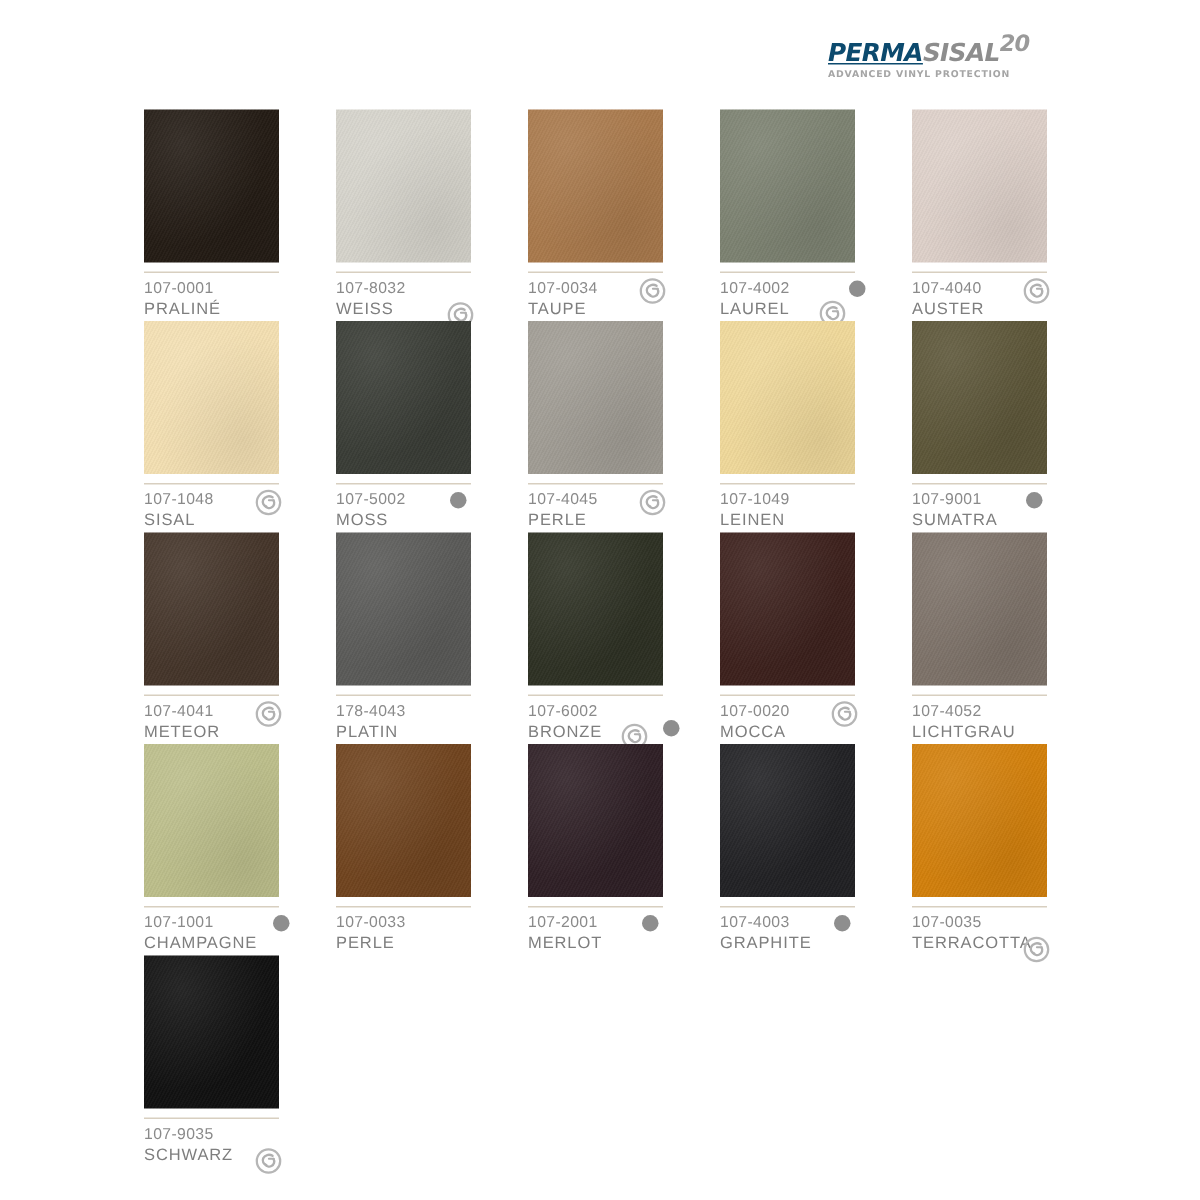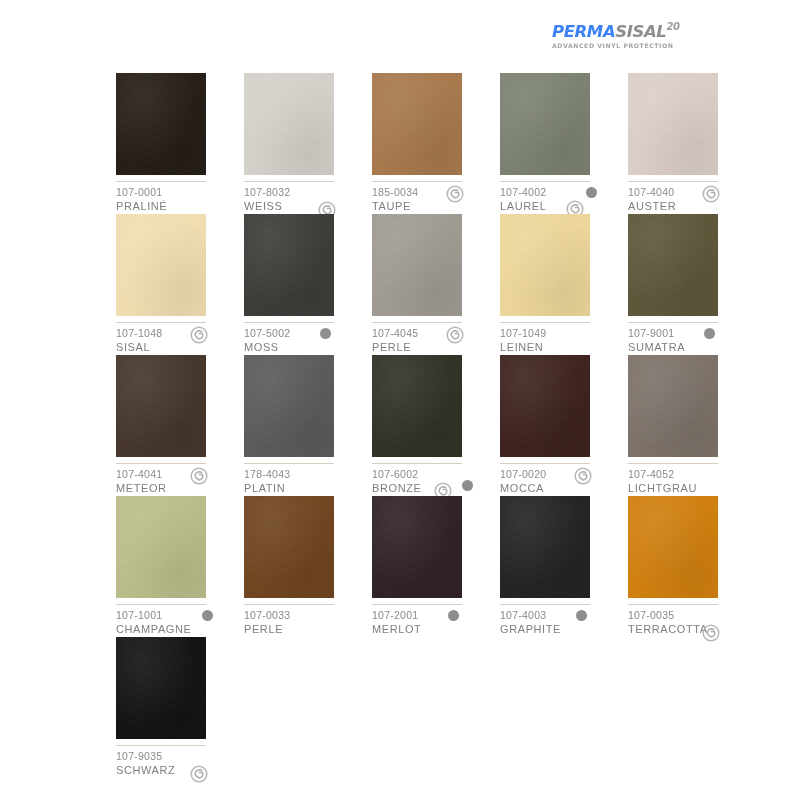--- a/index.html
+++ b/index.html
@@ -33,24 +33,24 @@
   .brand-wordmark {
     font-family: "DejaVu Sans", sans-serif;
     font-size: 16.5px;
     font-weight: bold;
     font-style: italic;
     letter-spacing: -0.4px;
     line-height: 1;
     white-space: nowrap;
     color: #a9a9a9;
   }
-  .brand-perma { color: #3b82f6; }
+  .brand-perma { color: #0c4a6e; text-decoration: underline; }
   .brand-blok  { color: #8d8d8d; }
   .brand-sup {
-    font-size: 10px;
+    font-size: 15px;
     vertical-align: super;
     color: #9a9a9a;
     letter-spacing: -0.5px;
   }
   .brand-tagline {
     margin-top: 2px;
     font-family: "DejaVu Sans", sans-serif;
     font-size: 6.2px;
     font-weight: bold;
     letter-spacing: 0.55px;
@@ -68,21 +68,20 @@
     grid-template-columns: repeat(5, 128px);
     grid-auto-rows: 141px;
     column-gap: 0px;
     row-gap: 0px;
   }
 
   .cell {
     position: relative;
     width: 128px;
     height: 141px;
-    margin-left: 20px;
   }
 
   .chip {
     width: 90px;
     height: 102px;
     position: relative;
     box-sizing: border-box;
     background-repeat: no-repeat;
     background-size: 100% 100%;
   }
@@ -191,21 +190,21 @@
                 <path d="M16.4 10.2 C17.8 12.4 17.0 15.3 14.6 16.5 C12.6 17.5 10.3 16.9 9.2 15.2" fill="none" stroke="#b0b0b0" stroke-width="2.1" stroke-linecap="round"></path>
                 <path d="M12.4 10.0 L16.6 10.0" fill="none" stroke="#b0b0b0" stroke-width="1.9" stroke-linecap="round"></path>
               </svg></span>
           </div>
         </div>
       </div>
       <div class="cell">
         <div class="chip" style="background: rgb(169, 121, 76);"></div>
         <div class="rule" style="background: rgb(216, 207, 192);"></div>
         <div class="meta">
-          <div class="code">185-0034</div>
+          <div class="code">107-0034</div>
           <div class="name">TAUPE</div>
           <div class="badges">
             <span class="badge-logo pos-code-right"><svg viewBox="0 0 24 24" width="18" height="18" aria-hidden="true">
                 <circle cx="12" cy="12" r="10.4" fill="none" stroke="#b6b6b6" stroke-width="2.0"></circle>
                 <path d="M15.6 7.4 C12.6 5.6 8.6 6.6 7.3 9.6 C6.2 12.2 7.6 14.9 10.1 15.6" fill="none" stroke="#b0b0b0" stroke-width="2.1" stroke-linecap="round"></path>
                 <path d="M16.4 10.2 C17.8 12.4 17.0 15.3 14.6 16.5 C12.6 17.5 10.3 16.9 9.2 15.2" fill="none" stroke="#b0b0b0" stroke-width="2.1" stroke-linecap="round"></path>
                 <path d="M12.4 10.0 L16.6 10.0" fill="none" stroke="#b0b0b0" stroke-width="1.9" stroke-linecap="round"></path>
               </svg></span>
           </div>
         </div>

